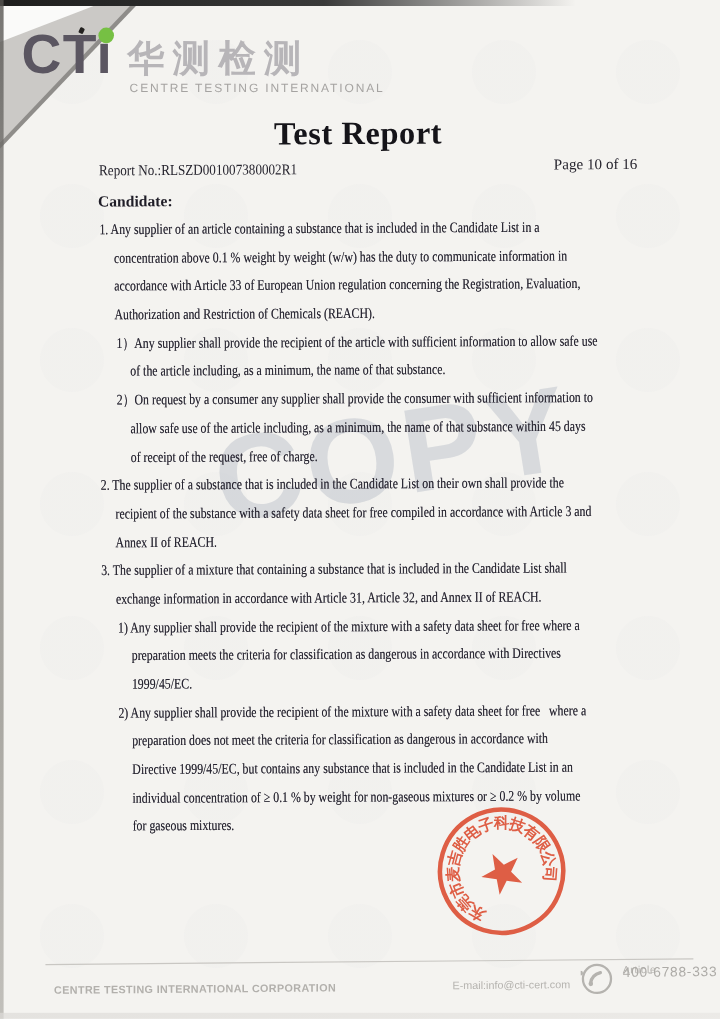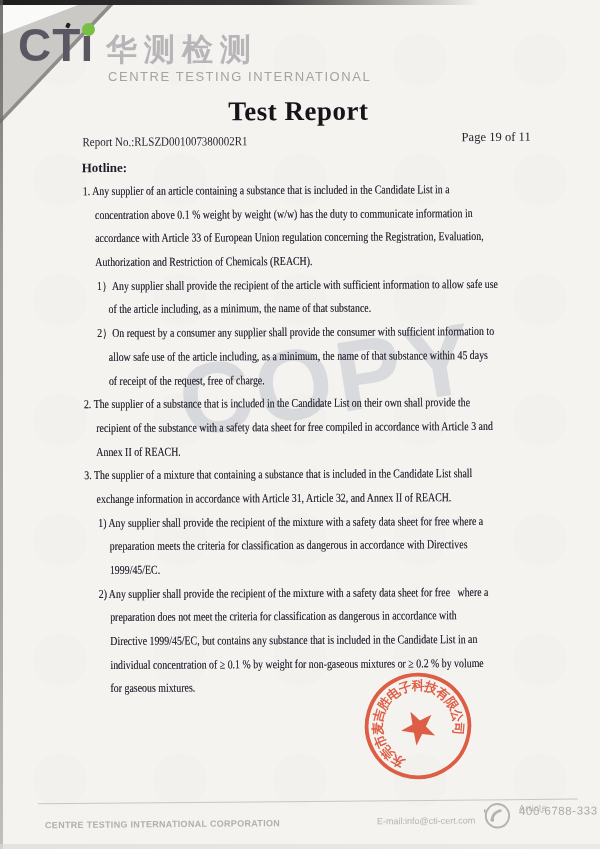--- a/index.html
+++ b/index.html
@@ -29,21 +29,21 @@
 
   
   .logo{position:absolute;top:22px;left:18px;}
   .logo-letters{position:relative;display:inline-block;
     font-family:"Liberation Sans",sans-serif;font-weight:bold;font-size:46px;line-height:1;
     color:#5b5661;letter-spacing:1px;}
   .logo-dot{position:absolute;top:1px;right:-1px;width:13px;height:13px;border-radius:50%;}
   .logo-cn{position:absolute;top:14px;left:88px;font-size:31px;line-height:1;color:#b7b5b8;
     letter-spacing:7px;font-weight:bold;white-space:nowrap;
     font-family:Liberation Mono, monospace;}
-  .logo-sub{position:absolute;top:47px;left:90px;font-size:13px;color:#a5a3a1;
+  .logo-sub{position:absolute;top:47px;left:90px;font-size:10px;color:#a5a3a1;
     letter-spacing:1.55px;white-space:nowrap;font-family:"Liberation Sans",sans-serif;}
 
   
   .content{position:absolute;inset:0;transform:rotate(-0.3deg);transform-origin:300px 420px;}
   .doc-title{position:absolute;top:96px;left:0;width:600px;text-align:center;
     font-size:27px;font-weight:bold;color:#151419;letter-spacing:.5px;}
   .report-no{position:absolute;top:134px;left:84px;font-size:12.6px;color:#26242e;
     transform:scaleX(.87);transform-origin:0 0;white-space:pre;}
   .page-ind{position:absolute;top:131px;left:463px;font-size:12.6px;color:#26242e;white-space:pre;}
   .appendix-heading{position:absolute;top:159px;left:83px;font-size:13px;font-weight:bold;color:#1f1d27;}
@@ -95,22 +95,22 @@
     <span class="logo-letters"><span>CTi</span><span class="logo-dot" style="background: rgb(118, 192, 67);"></span></span>
     <div class="logo-cn">华测检测</div>
     <div class="logo-sub">CENTRE TESTING INTERNATIONAL</div>
   </div>
 
   <div class="copy-wm">COPY</div>
 
   <div class="content">
     <div class="doc-title">Test Report</div>
     <div class="report-no">Report No.:RLSZD001007380002R1</div>
-    <div class="page-ind">Page 19 of 11</div>
-    <div class="appendix-heading">Hotline:</div>
+    <div class="page-ind">Page 10 of 16</div>
+    <div class="appendix-heading">Candidate:</div>
     <div class="doc-lines">
         <div class="line sec">1. Any supplier of an article containing a substance that is included in the Candidate List in a</div>
         <div class="line cont">concentration above 0.1 % weight by weight (w/w) has the duty to communicate information in</div>
         <div class="line cont">accordance with Article 33 of European Union regulation concerning the Registration, Evaluation,</div>
         <div class="line cont">Authorization and Restriction of Chemicals (REACH).</div>
         <div class="line sub">1）Any supplier shall provide the recipient of the article with sufficient information to allow safe use</div>
         <div class="line subcont">of the article including, as a minimum, the name of that substance.</div>
         <div class="line sub">2）On request by a consumer any supplier shall provide the consumer with sufficient information to</div>
         <div class="line subcont">allow safe use of the article including, as a minimum, the name of that substance within 45 days</div>
         <div class="line subcont">of receipt of the request, free of charge.</div>

